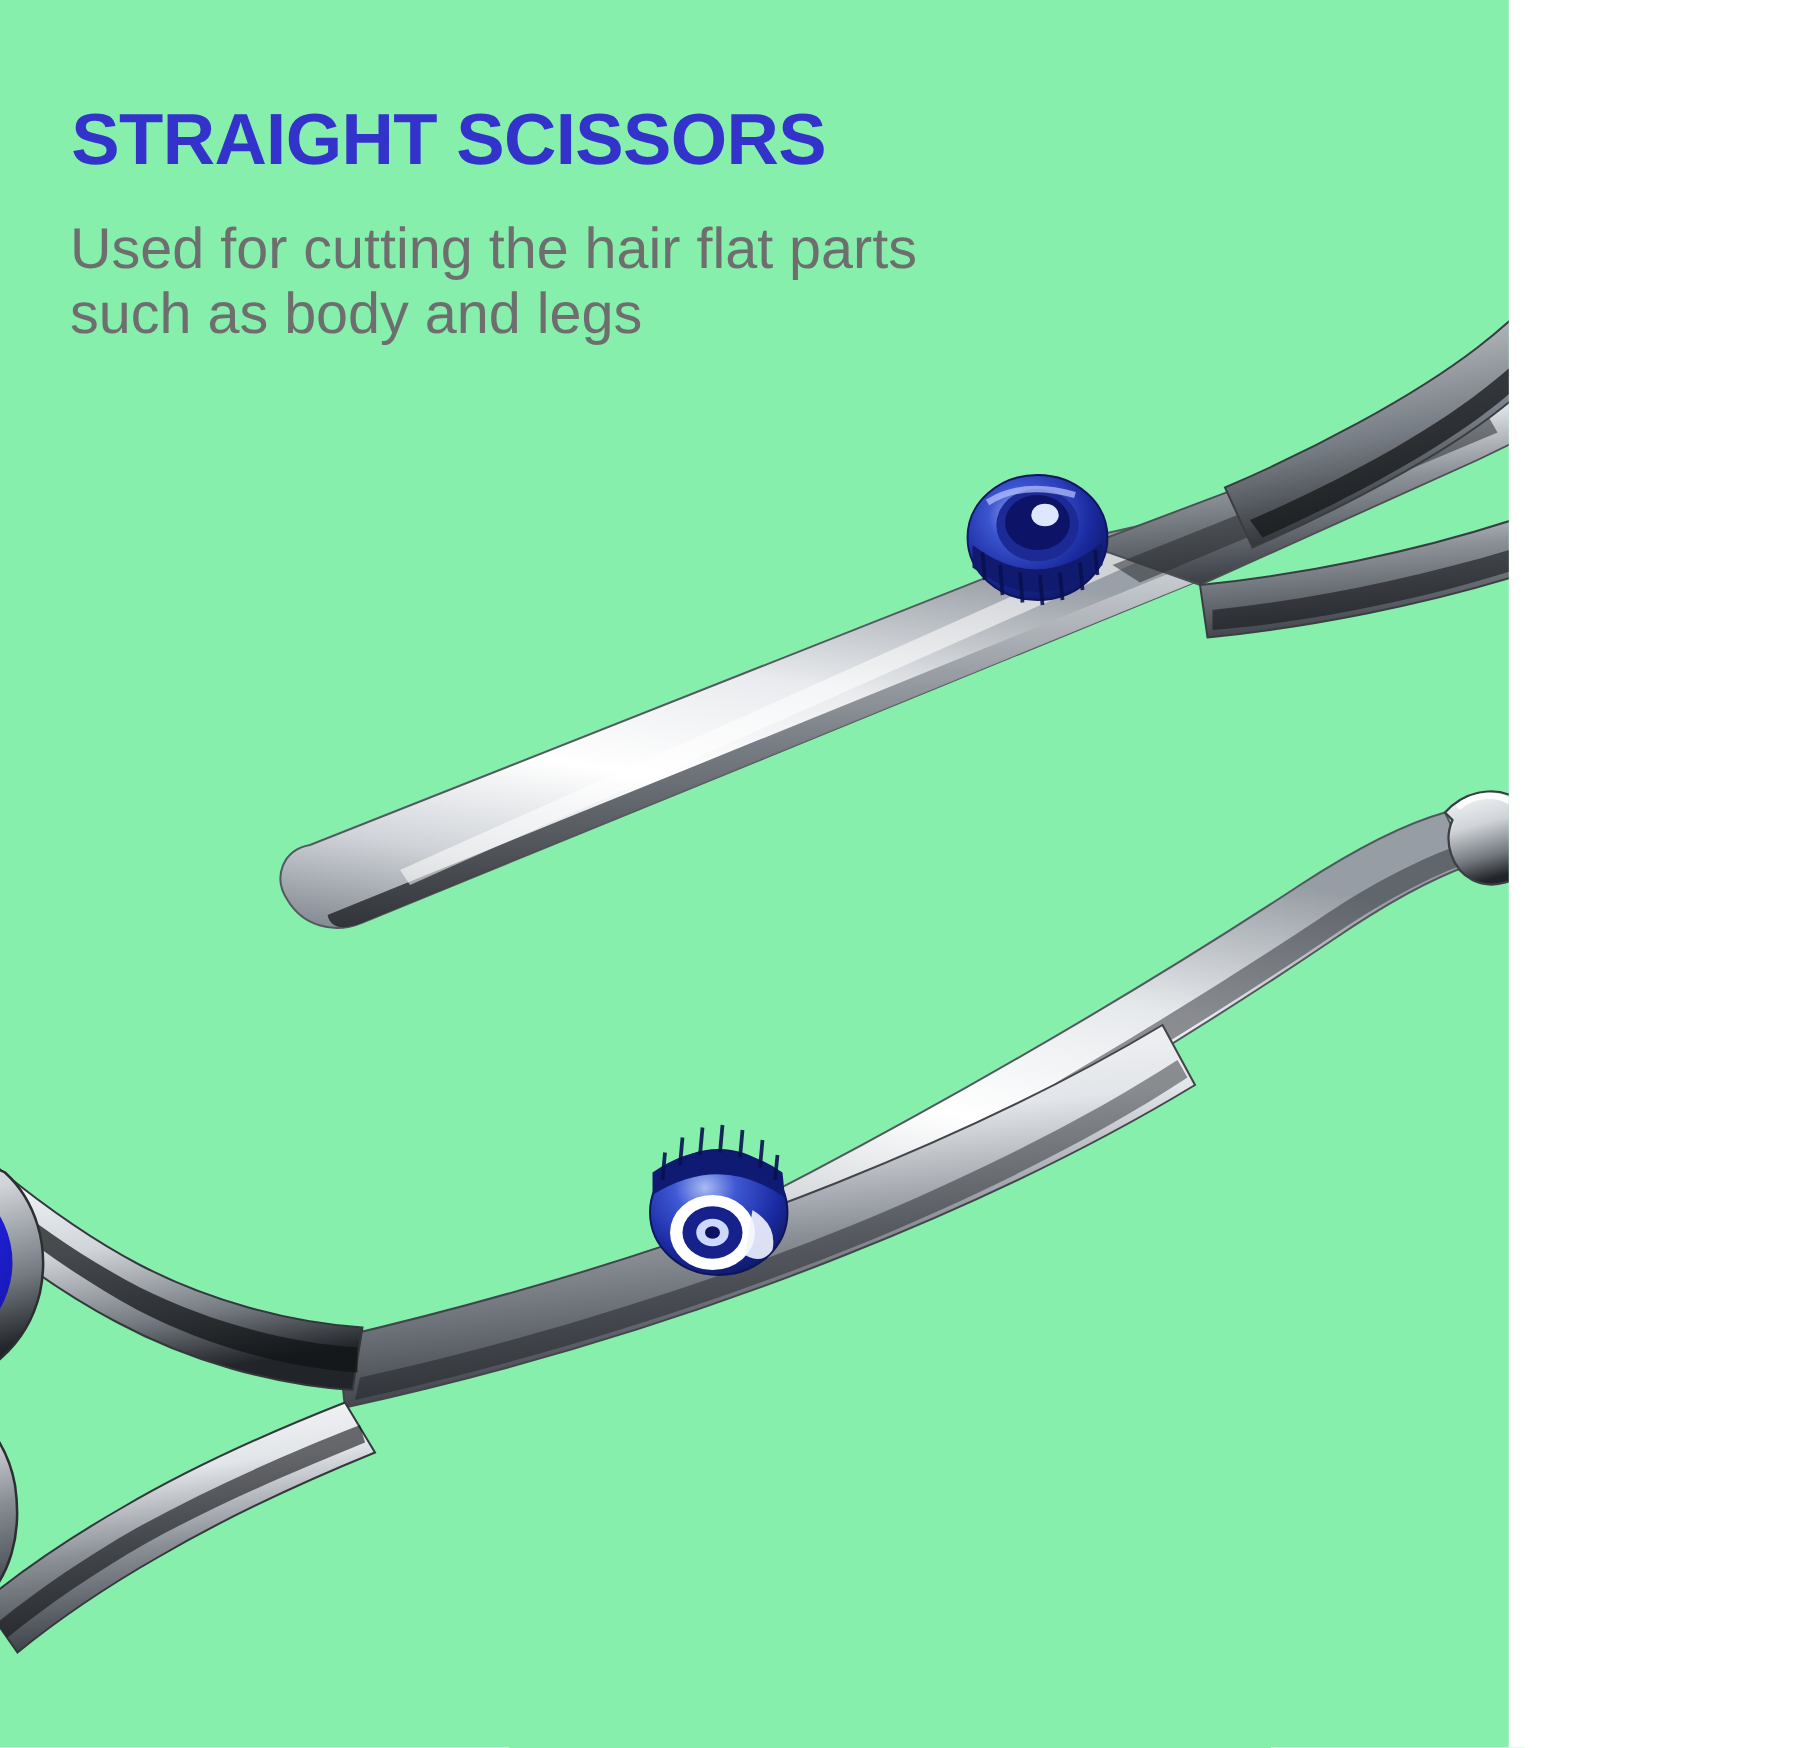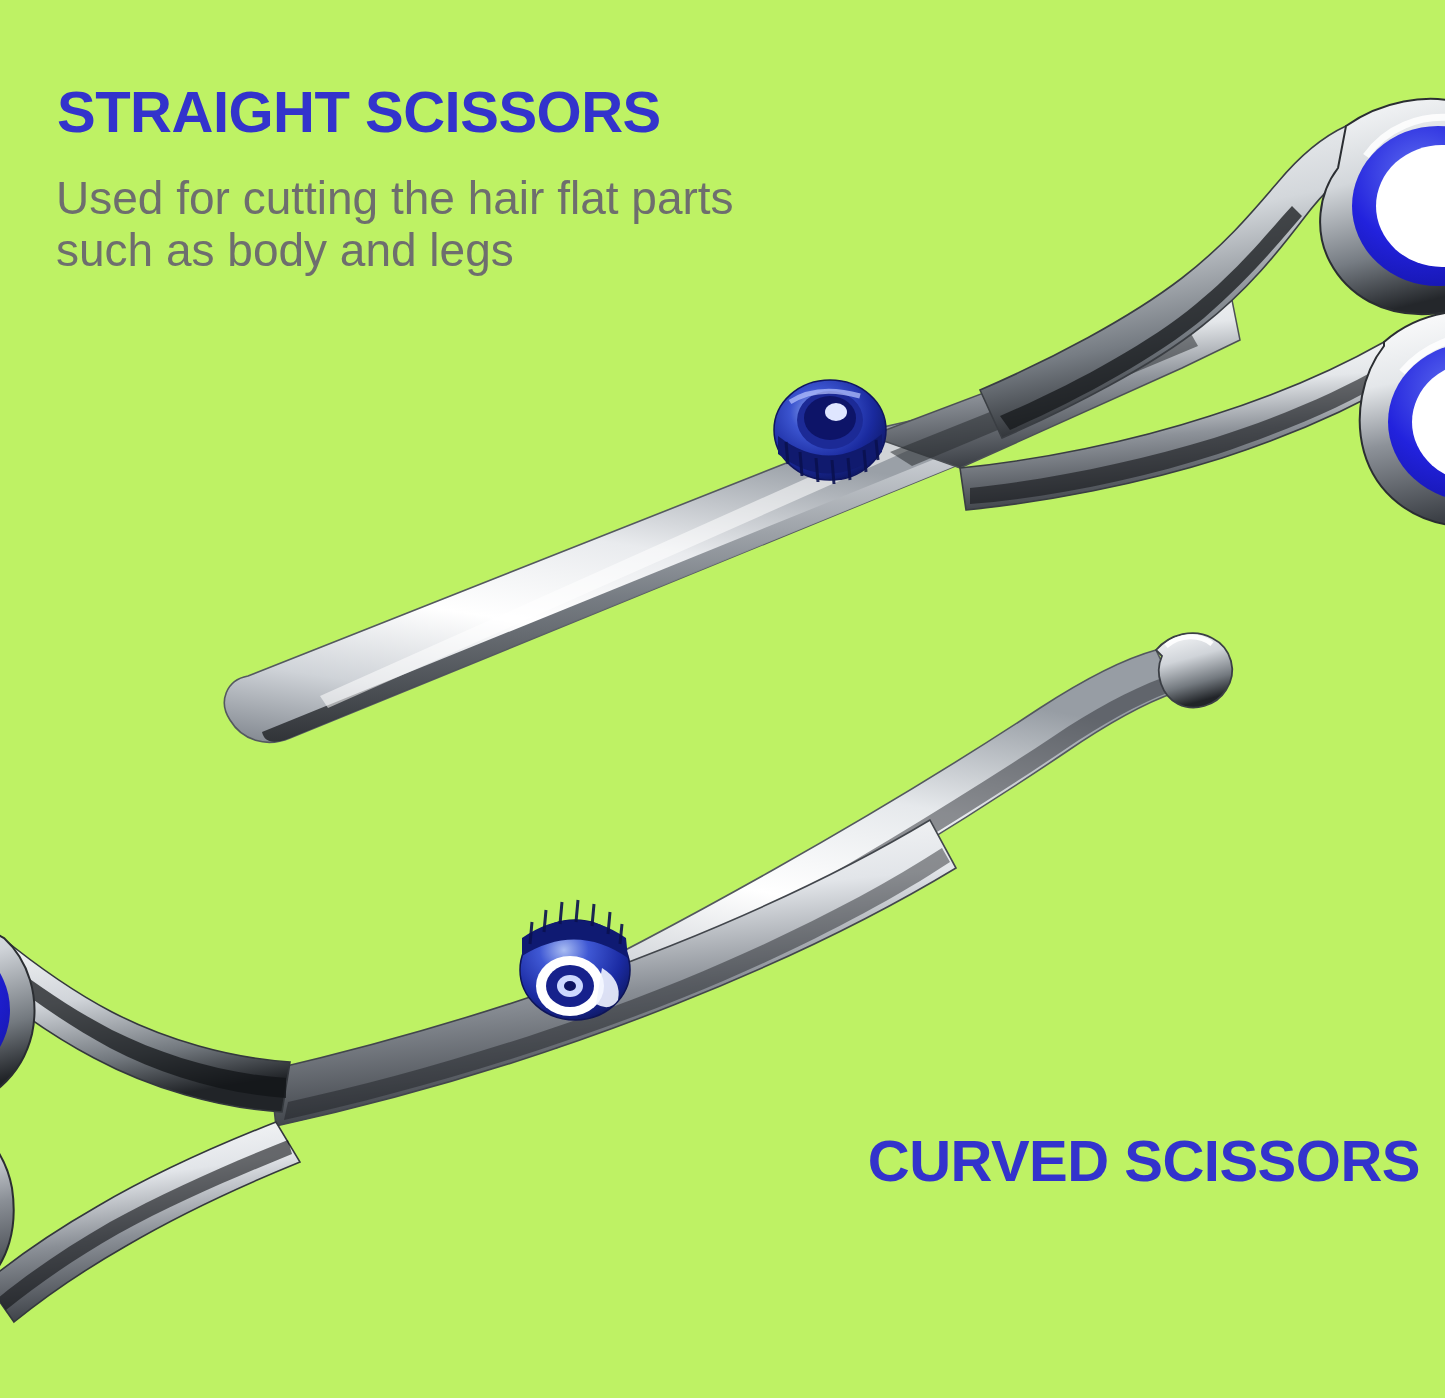--- a/index.html
+++ b/index.html
@@ -5,23 +5,23 @@
   html, body {
     margin: 0;
     padding: 0;
     background: #ffffff;
   }
   body {
     font-family: "Liberation Sans", sans-serif;
   }
   #page {
     position: relative;
-    width: 1445px;
+    width: 1207px;
     height: 1398px;
-    background: #bef264;
+    background: #86efac;
     overflow: hidden;
   }
 
   
   .headline {
     position: absolute;
     font-weight: bold;
     letter-spacing: -0.5px;
     white-space: nowrap;
     line-height: 1;
@@ -282,16 +282,15 @@
       <ellipse cx="600" cy="386" rx="6" ry="5" fill="#0c1260"></ellipse>
       <path d="M 632 368 Q 652 380 648 400 Q 640 412 626 404 Z" fill="#f2f5ff" opacity="0.9"></path>
     </g>
   </svg>
 
   <div class="headline" id="straight-title" style="color:#3333cc;">STRAIGHT SCISSORS</div>
 
   <div class="subtext" id="straight-desc" style="color:#6e6e6e;">Used for cutting the hair flat parts
 such as body and legs</div>
 
-  <div class="headline" id="curved-title" style="color:#3333cc;">CURVED SCISSORS</div>
 
 
 </div>
 
 </body></html>

